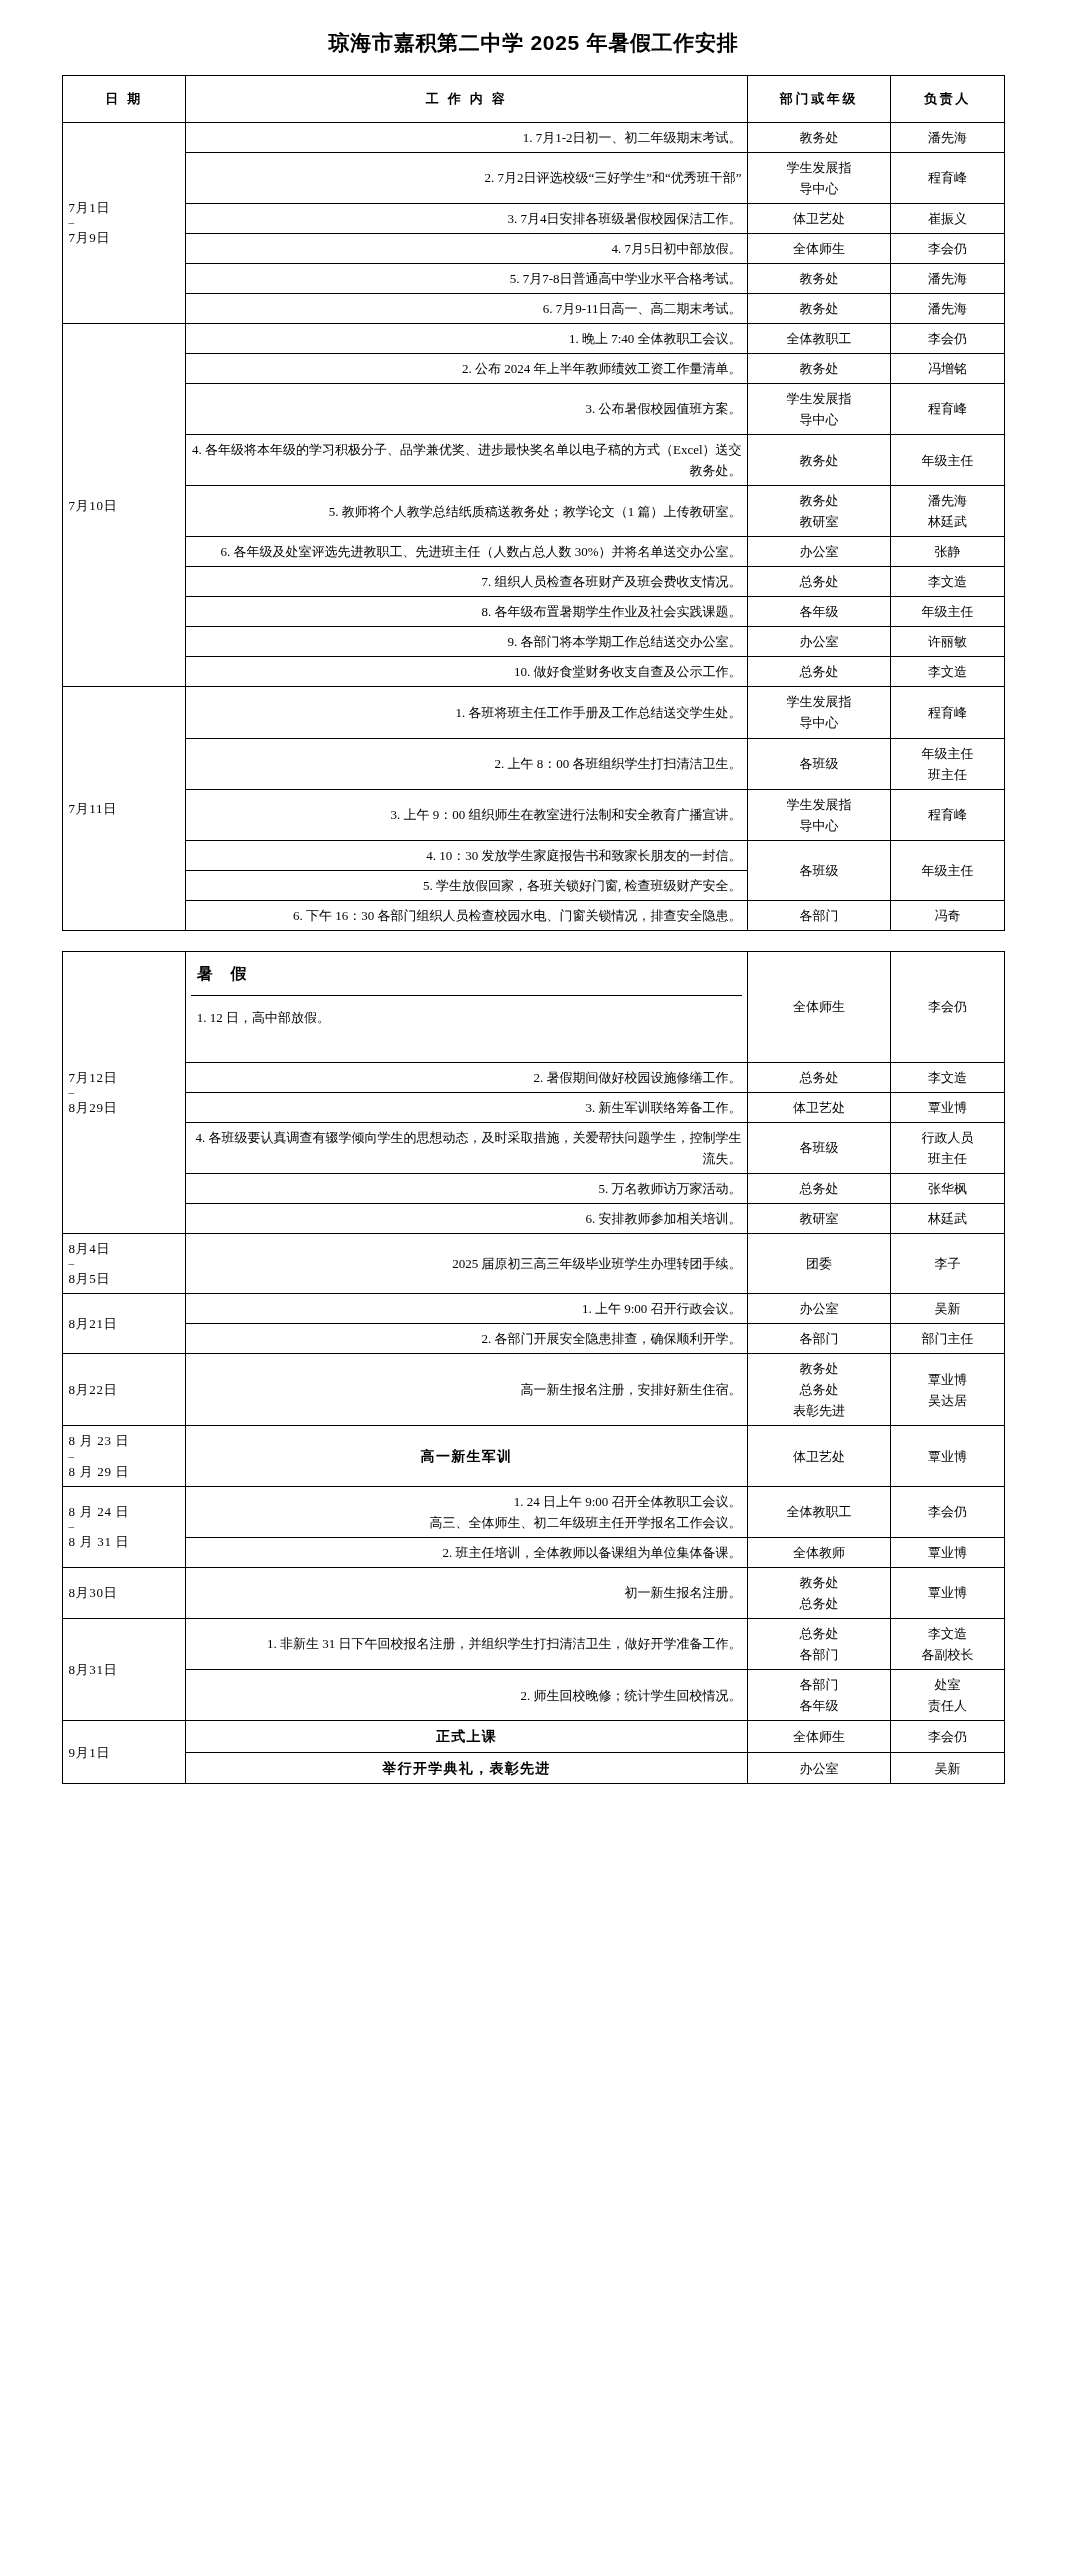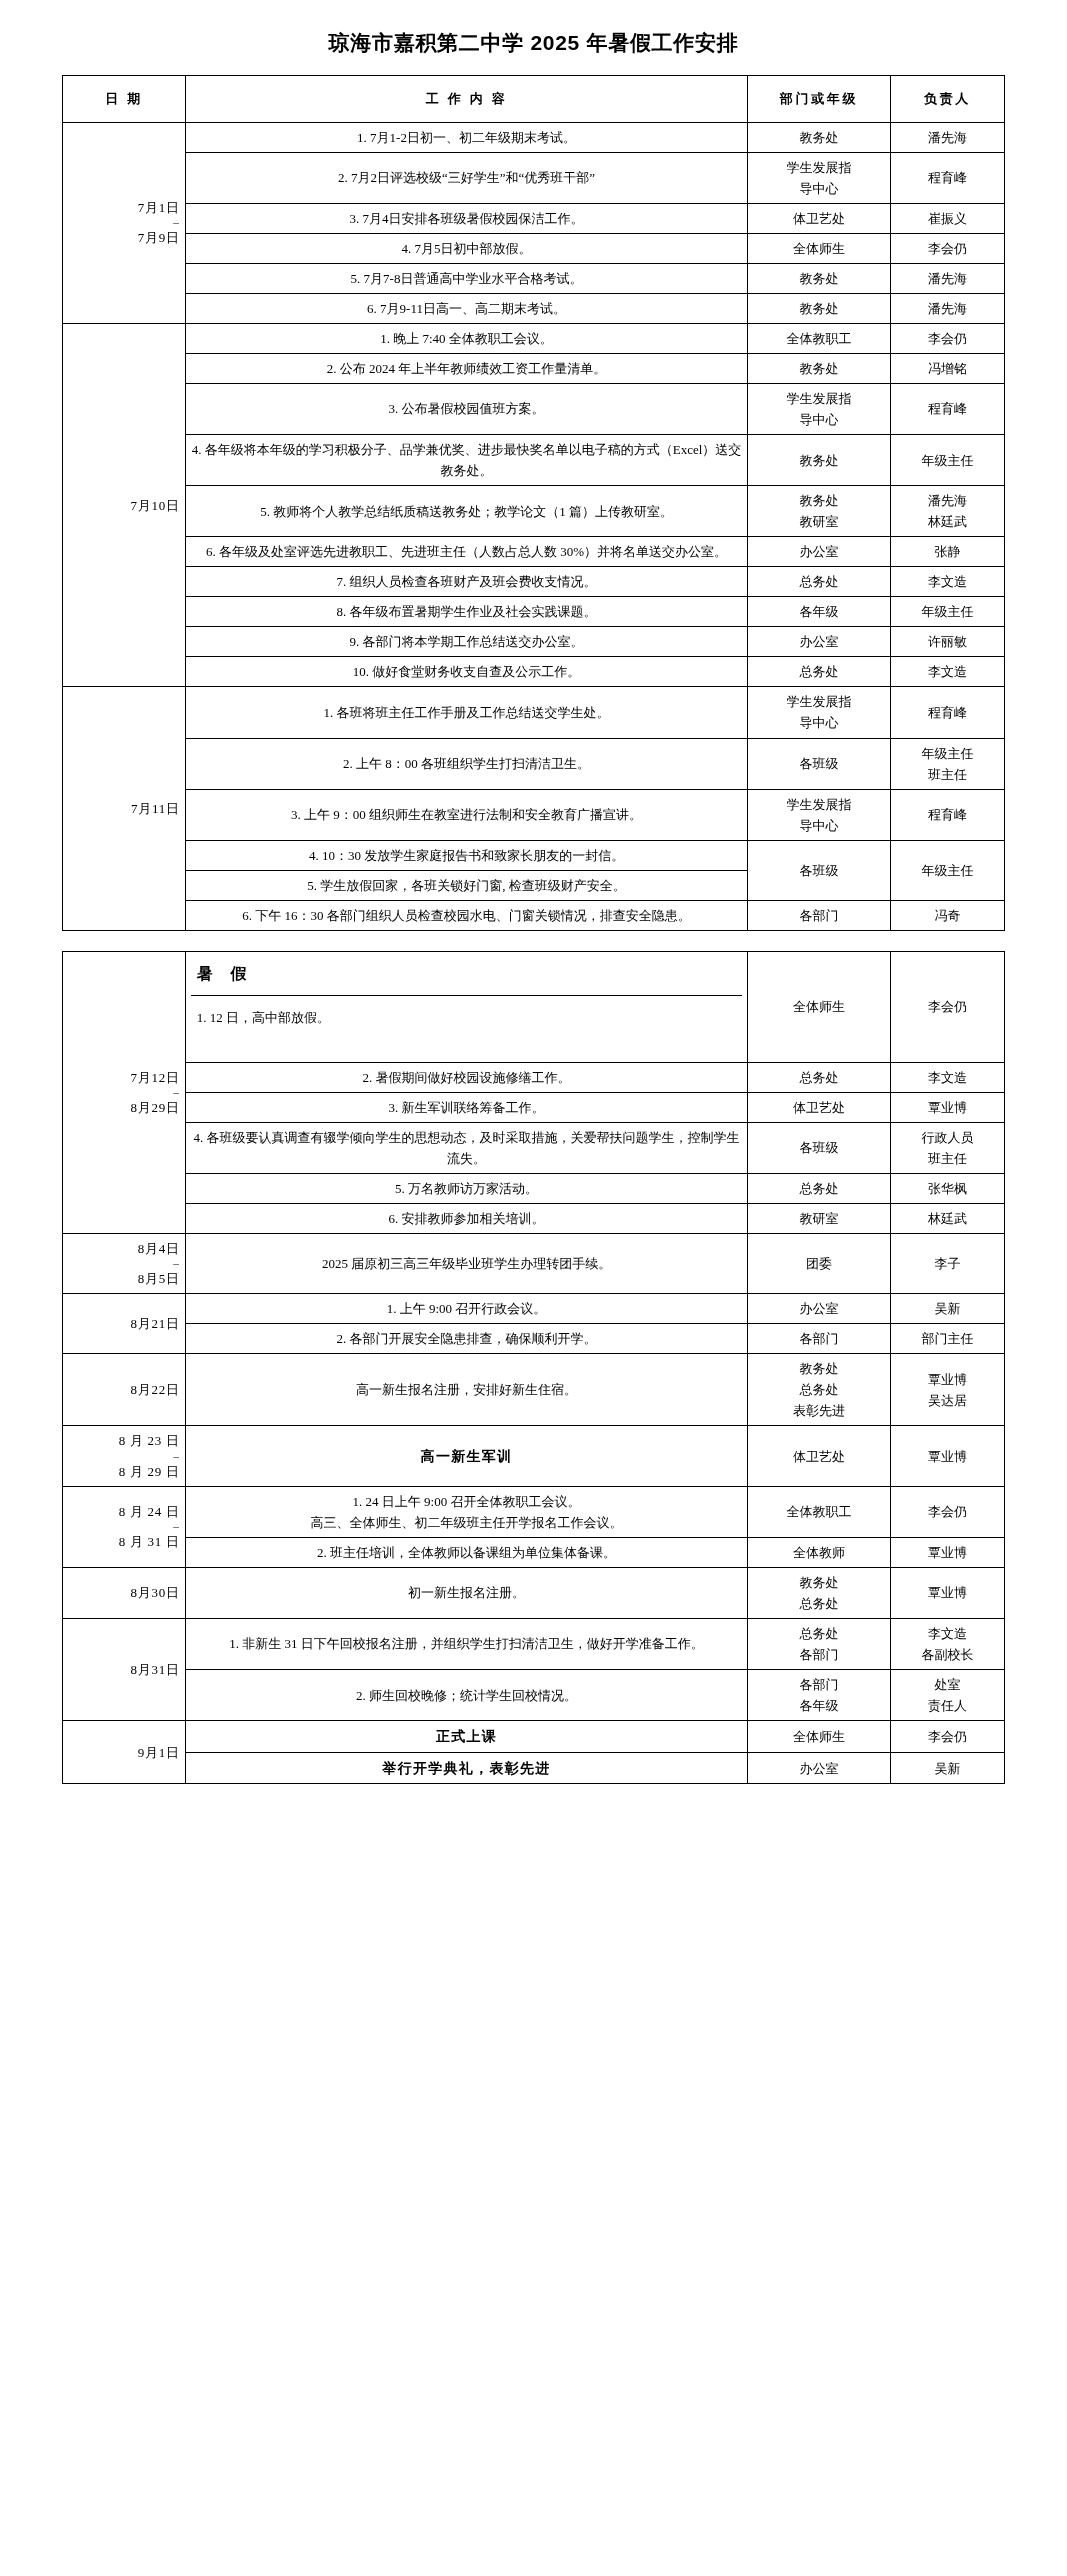--- a/index.html
+++ b/index.html
@@ -48,26 +48,26 @@
     text-align:center;
     font-family:"Liberation Sans","DejaVu Sans",sans-serif;
     font-weight:bold;
     font-size:14px;
     letter-spacing:2.7px;
     height:38px;
     padding:2.7px 4px;
   }
 
   td.date {
-    text-align:right;
+    text-align:left;
     vertical-align:middle;
     letter-spacing:0.7px;
     line-height:1.85;
   }
-  td.content { text-align:center; }
+  td.content { text-align:right; }
   td.dept, td.person {
     text-align:center;
     vertical-align:middle;
     line-height:1.5;
   }
   .nowrapline { display:block; }
 
   td.content.center { text-align:center; }
   td.content.bold {
     font-family:"Liberation Sans","DejaVu Sans",sans-serif;

